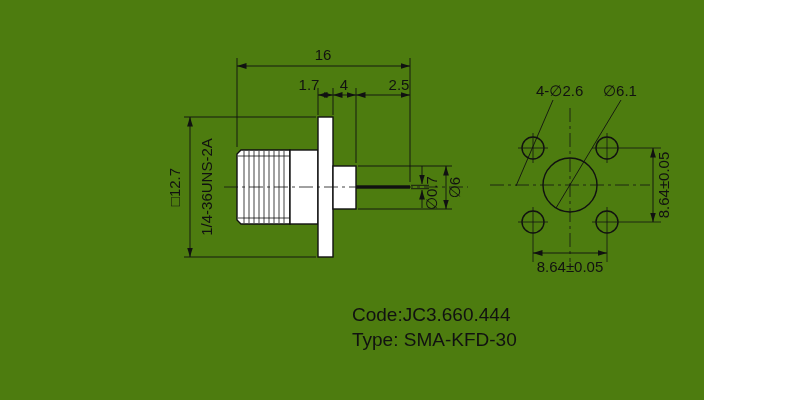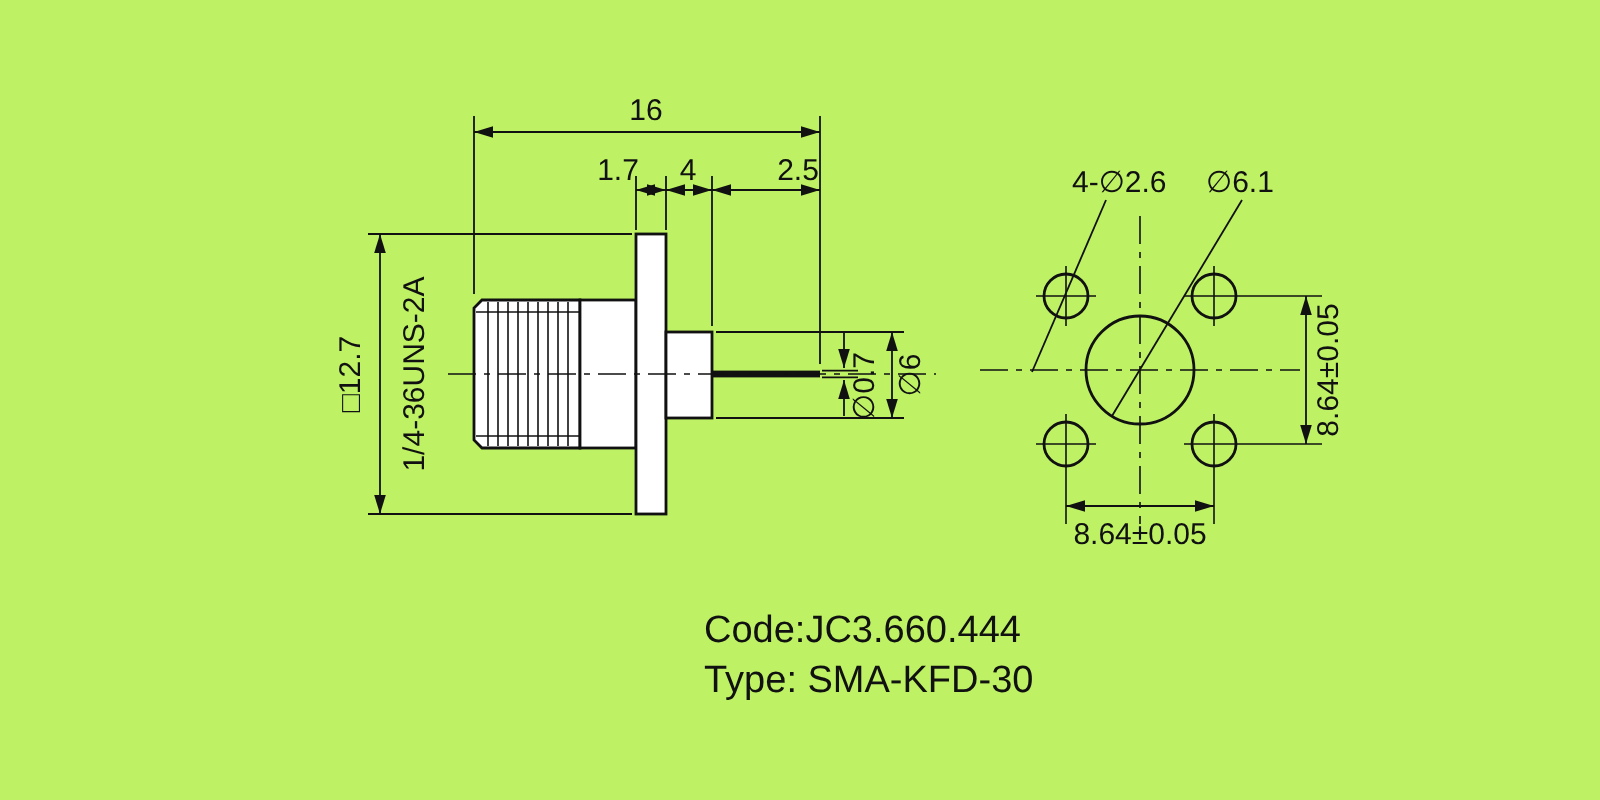--- a/index.html
+++ b/index.html
@@ -1,16 +1,16 @@
 <!DOCTYPE html>
 <html><head>
 <meta charset="utf-8">
 <style>
   html,body{margin:0;padding:0;background:#ffffff;}
-  .page{width:800px;height:400px;background:#bef264;position:relative;overflow:hidden;}
+  .page{width:704px;height:400px;background:#4d7c0f;position:relative;overflow:hidden;}
   svg{display:block;}
   .outline{fill:none;stroke:#111;stroke-width:1.4;}
   .solid{fill:#111;stroke:none;}
   .facefill{fill:#ffffff;}
   .thin{fill:none;stroke:#111;stroke-width:0.8;}
   .dim{fill:none;stroke:#111;stroke-width:0.9;}
   .cl{fill:none;stroke:#111;stroke-width:0.8;stroke-dasharray:14 4 3 4;}
   .dimtext{font:15px "Liberation Sans","DejaVu Sans",sans-serif;fill:#111;}
   .footertext{font:19px "Liberation Sans","DejaVu Sans",sans-serif;fill:#111;}
 </style>

